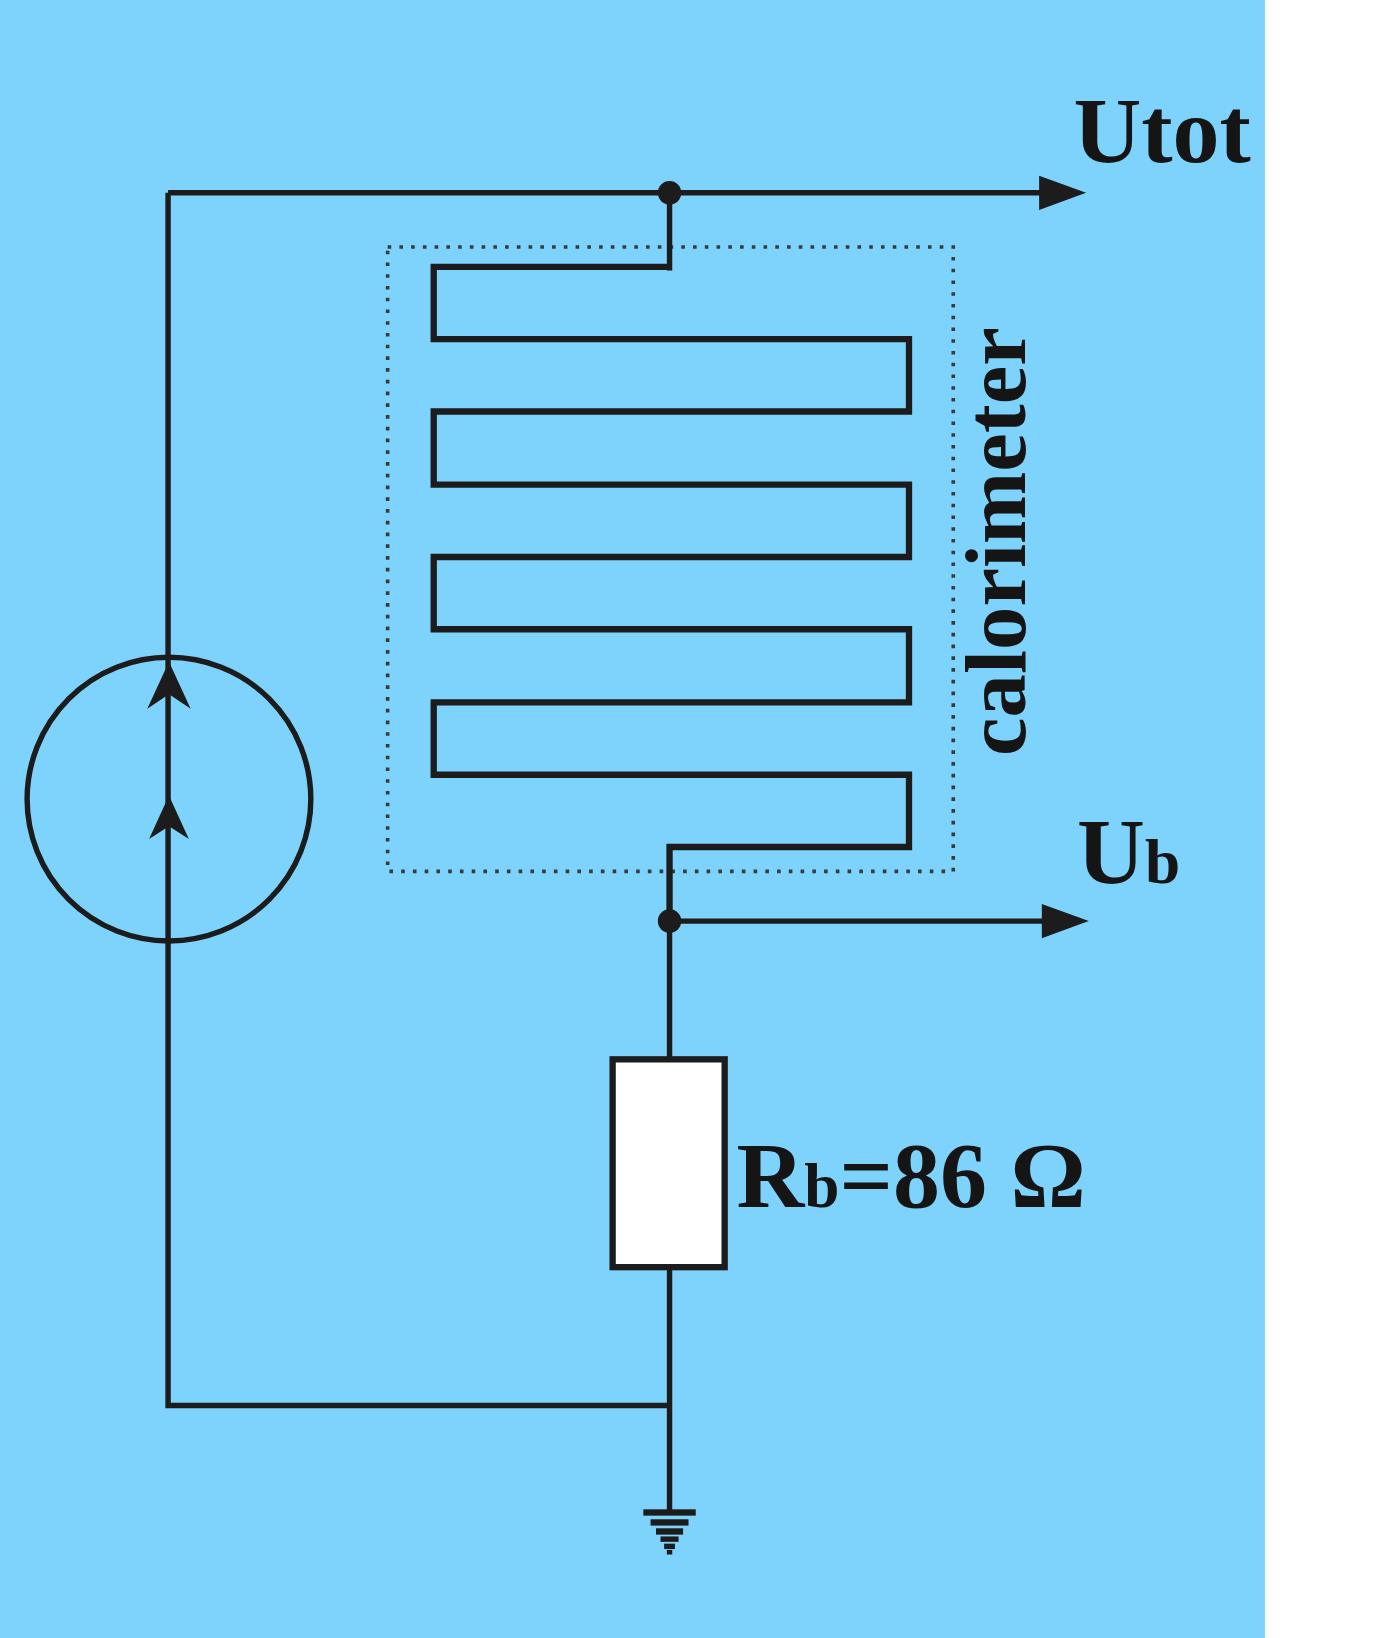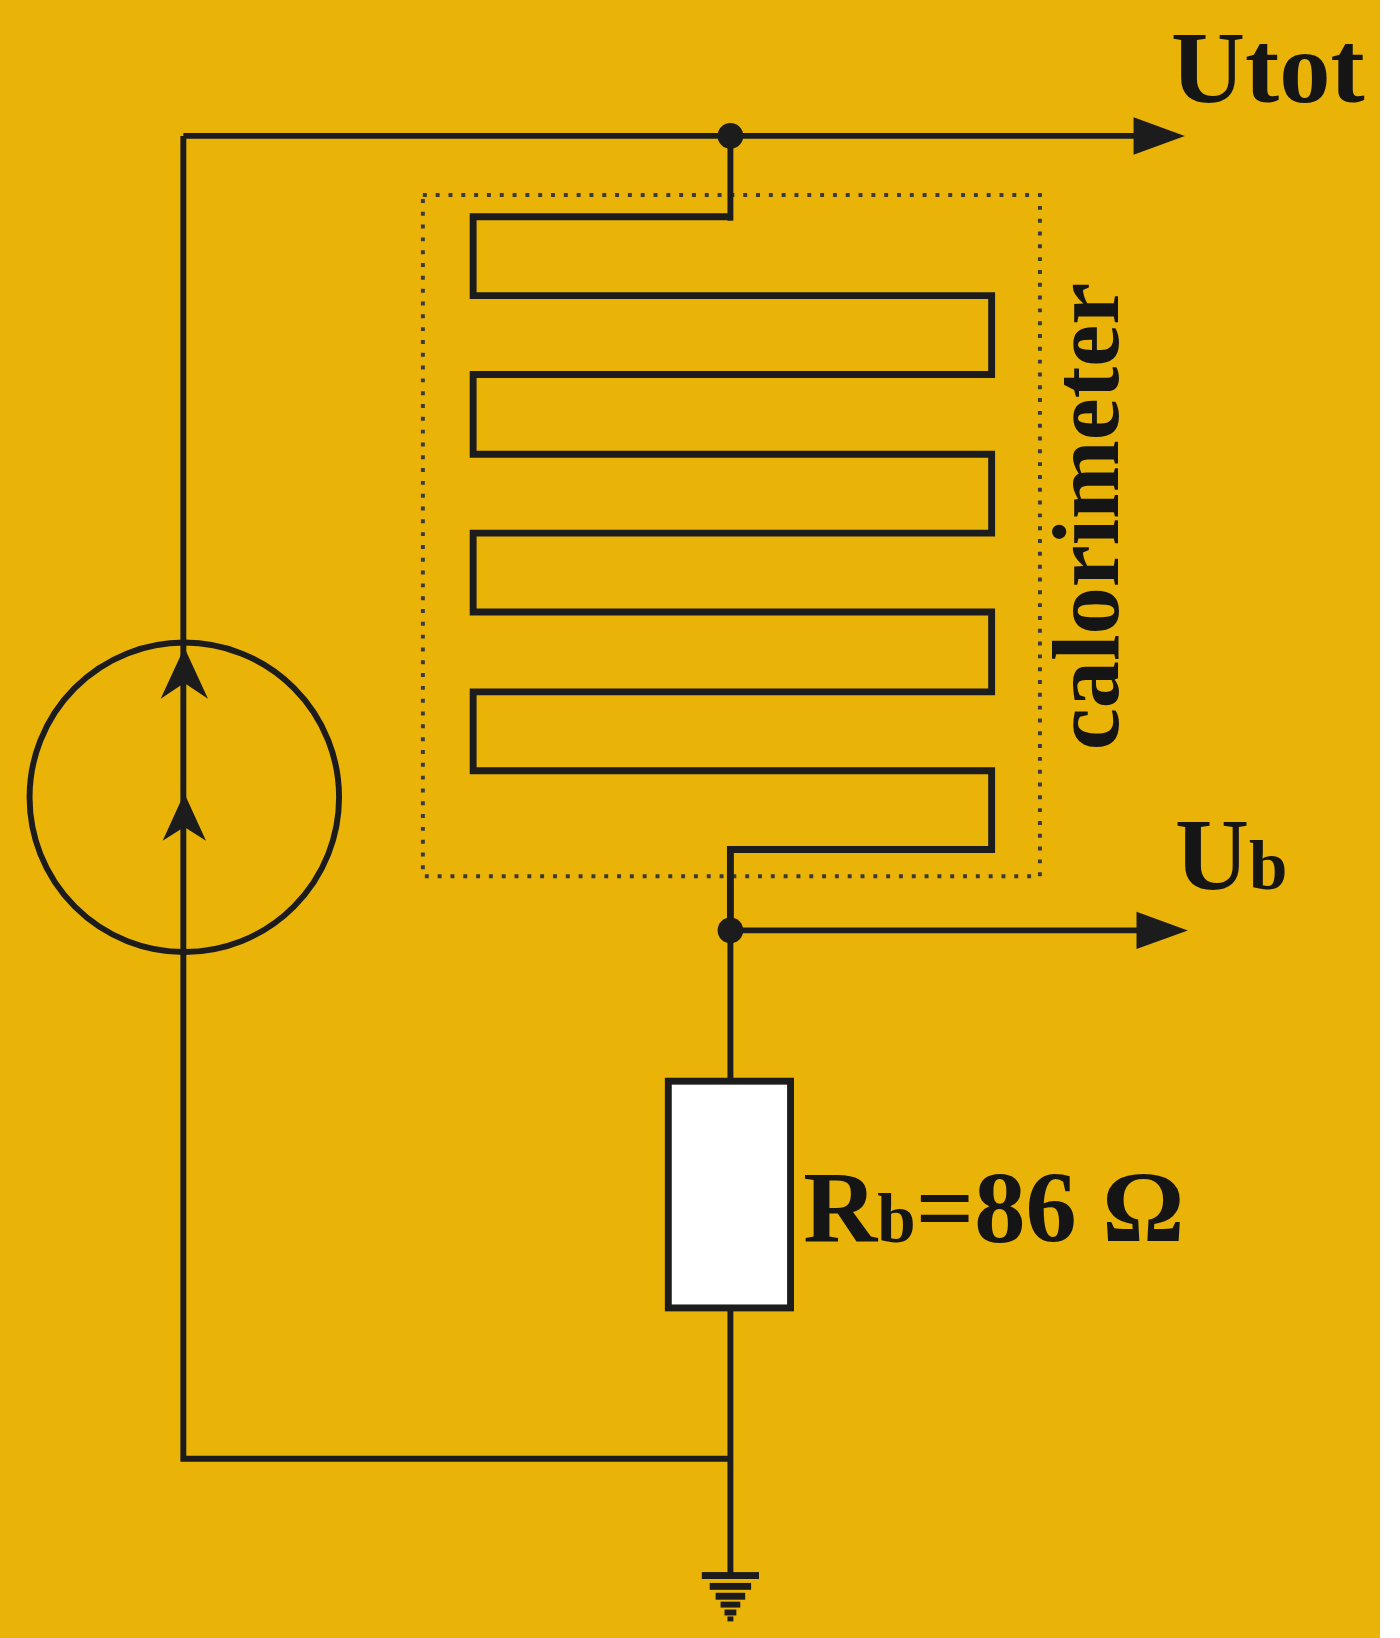--- a/index.html
+++ b/index.html
@@ -2,23 +2,23 @@
 <html><head>
 <meta charset="utf-8">
 <style>
   html, body {
     margin: 0;
     padding: 0;
     background: #ffffff;
   }
   .stage {
     position: relative;
-    width: 1380px;
+    width: 1265px;
     height: 1638px;
-    background: #eab308;
+    background: #7dd3fc;
     overflow: hidden;
     font-family: "Liberation Serif", "DejaVu Serif", serif;
   }
   svg.circuit {
     position: absolute;
     top: 0;
     left: 0;
     width: 100%;
     height: 100%;
   }

